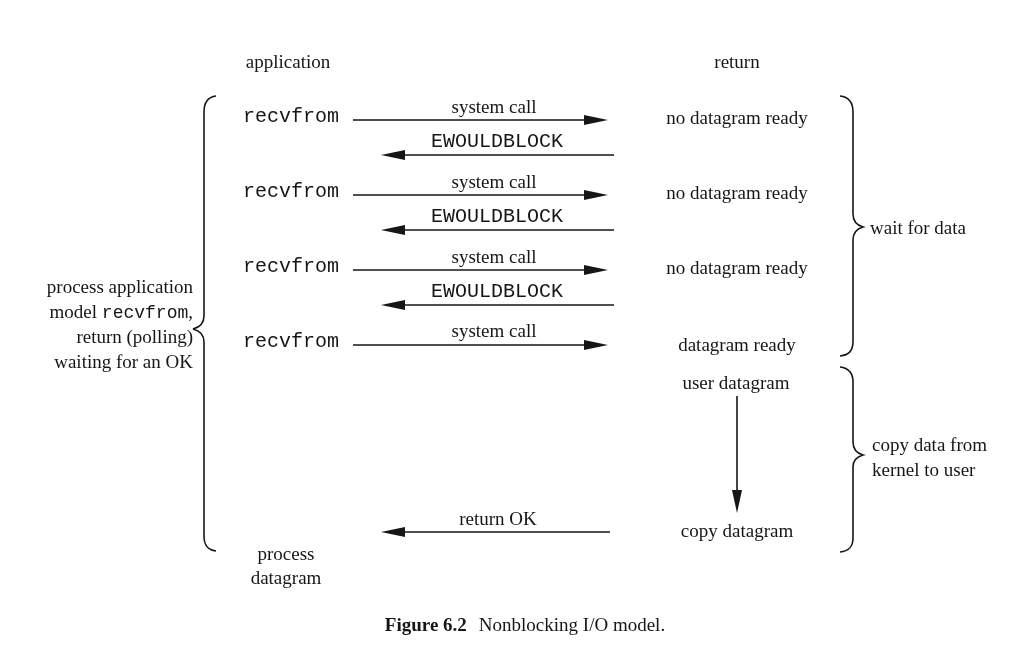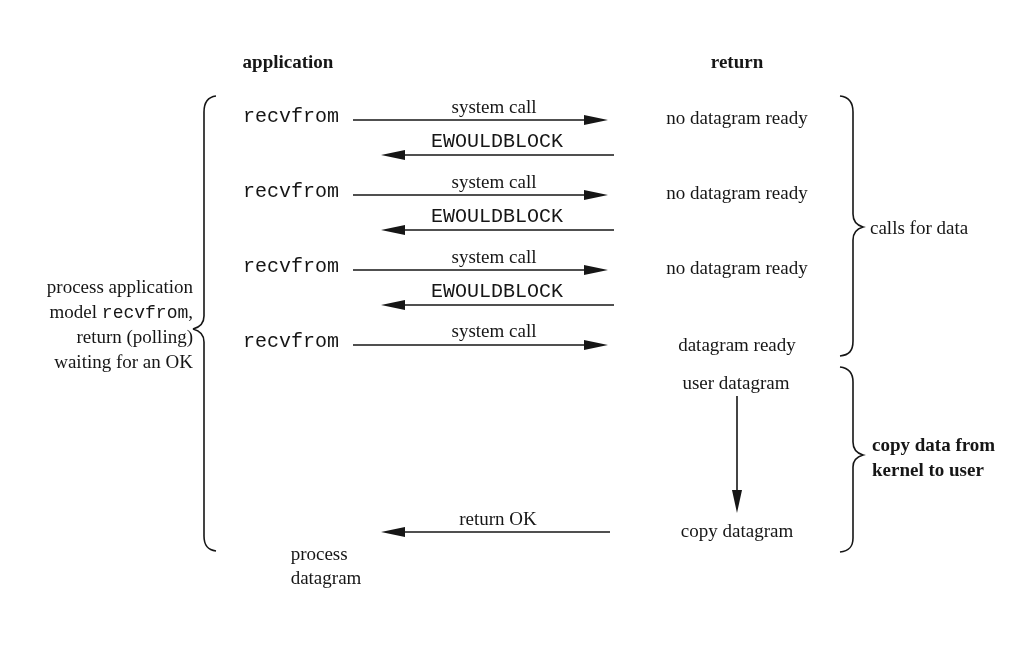--- a/index.html
+++ b/index.html
@@ -14,21 +14,21 @@
   }
   .art { position: absolute; left: 0; top: 0; }
   .lbl {
     position: absolute;
     transform: translate(-50%, -50%);
     white-space: nowrap;
     font-size: 19px;
     line-height: 1;
     color: #161616;
   }
-  .hdr { font-weight: bold; }
+  .hdr { font-weight: normal; }
   .mono {
     font-family: "Liberation Mono", monospace;
     font-size: 20px;
   }
   .mono-inline {
     font-family: "Liberation Mono", monospace;
     font-size: 18px;
   }
   .annotation {
     position: absolute;
@@ -37,37 +37,36 @@
     text-align: right;
     font-size: 19px;
     white-space: nowrap;
   }
   .annotation .ann-line { line-height: 25px; height: 25px; }
   .brace-label {
     position: absolute;
     font-size: 19px;
     white-space: nowrap;
   }
-  .brace-label .bl-line { line-height: 25px; height: 25px; font-weight: bold; }
+  .brace-label .bl-line { line-height: 25px; height: 25px; }
   .wait-label {
     position: absolute;
     transform: translateY(-50%);
     font-size: 19px;
     white-space: nowrap;
     line-height: 1;
   }
   .result-block {
     position: absolute;
     left: 286px;
     top: 542px;
     transform: translateX(-50%);
-    text-align: left;
+    text-align: center;
     font-size: 19px;
     white-space: nowrap;
-    margin-left: 40px;
   }
   .result-block .res-line { line-height: 24px; height: 24px; }
   .caption {
     position: absolute;
     left: 525px;
     top: 624px;
     transform: translate(-50%, -50%);
     white-space: nowrap;
     font-size: 19px;
     line-height: 1;
@@ -157,25 +156,28 @@
   <div class="lbl" style="left:737px; top:530px">copy datagram</div>
   <div class="lbl" style="left:498px; top:518px">return OK</div>
 
   <div class="annotation">
     <div class="ann-line">process application</div>
     <div class="ann-line"><span>model </span><span class="mono-inline">recvfrom</span><span>,</span></div>
     <div class="ann-line">return (polling)</div>
     <div class="ann-line">waiting for an OK</div>
   </div>
 
-  <div class="wait-label" style="left:870px; top:227px">calls for data</div>
+  <div class="wait-label" style="left:870px; top:227px">wait for data</div>
   <div class="brace-label" style="left:872px; top:432px">
     <div class="bl-line">copy data from</div>
     <div class="bl-line">kernel to user</div>
   </div>
 
   <div class="result-block">
     <div class="res-line">process</div>
     <div class="res-line">datagram</div>
   </div>
 
+  <div class="caption">
+    <span class="cap-label">Figure 6.2</span><span class="cap-text">Nonblocking I/O model.</span>
+  </div>
 
 </div>
 
 </body></html>

